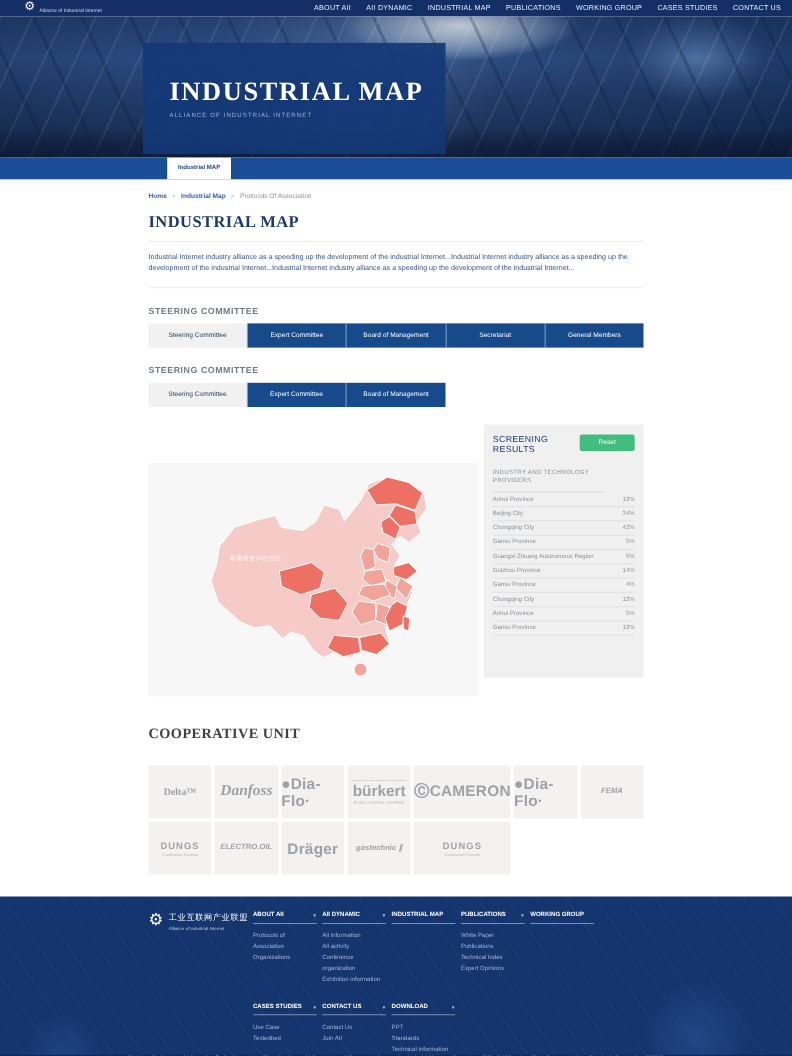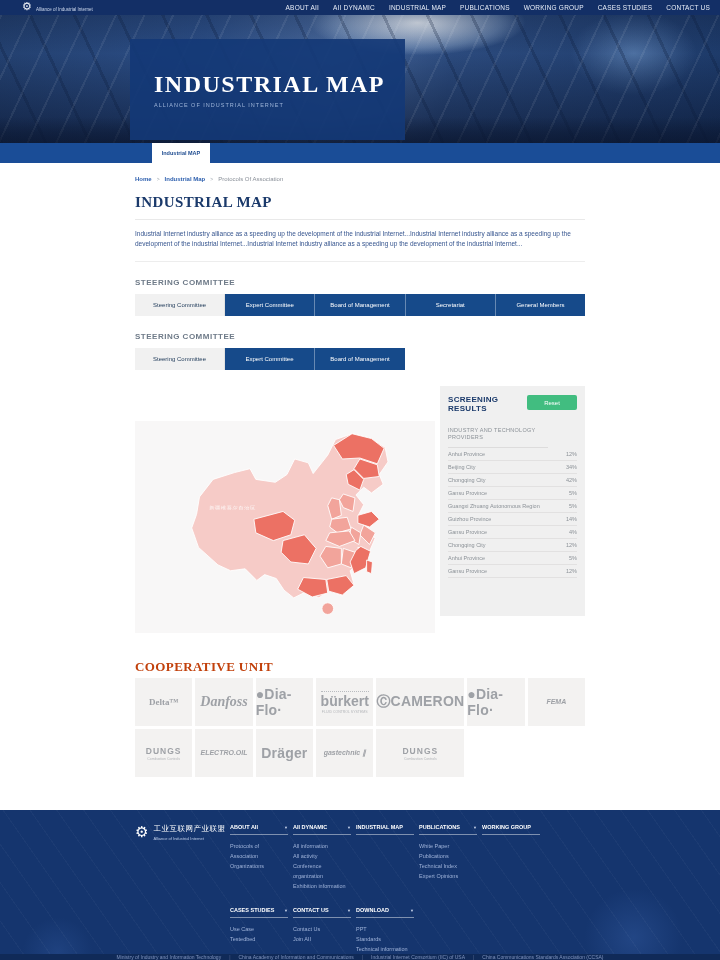--- a/index.html
+++ b/index.html
@@ -70,33 +70,33 @@
     display:flex; align-items:center; justify-content:center; }
   .map-box svg { width:292px; height:206px; }
   .tone-light { fill:var(--map-light,#f6cbc7); }
   .tone-mid { fill:var(--map-mid,#f2a49b); }
   .tone-dark { fill:var(--map-dark,#ec7164); }
   .map-border { stroke:#fff; stroke-width:.9; stroke-linejoin:round; }
   .map-label { font-size:5.5px; fill:rgba(255,255,255,.85); letter-spacing:.5px; }
 
   .panel { width:145px; margin-left:5px; background:#f0f0f0; padding:9px 8px 12px 8px; min-height:230px; }
   .panel-head { display:flex; justify-content:space-between; align-items:flex-start; }
-  .panel-title { width:62px; font-size:8px; font-weight:bold; color:#1b3a6b; line-height:9px; letter-spacing:.3px; }
+  .panel-title { width:62px; font-size:8px; font-weight:normal; color:#1b3a6b; line-height:9px; letter-spacing:.3px; }
   .reset-btn { width:50px; height:15px; background:var(--accent-green,#41bd80); border:none;
     color:#fff; font-size:6px; border-radius:2px; cursor:pointer; font-family:inherit; }
   .panel-sub { margin-top:14px; font-size:5.5px; color:#8b9197; line-height:7px; letter-spacing:.3px;
     width:100px; padding-bottom:6px; border-bottom:1px solid #dddcdc; }
   .prov-row { display:flex; justify-content:space-between; align-items:center;
     height:13px; border-bottom:1px solid #e2e1e1; cursor:pointer; }
   .prov-row span { font-size:5.5px; color:#8b9197; }
 
   
   .coop-title { margin-top:26px; font-family:"Liberation Serif", serif; font-weight:bold;
-    font-size:13px; color:#c2410c; letter-spacing:.4px; }
-  .logo-grid { margin-top:3px; display:grid; grid-template-columns:repeat(7,1fr);
+    font-size:13px; color:#404040; letter-spacing:.4px; }
+  .logo-grid { margin-top:21px; display:grid; grid-template-columns:repeat(7,1fr);
     gap:3px; margin-bottom:20px; }
   .logo-cell { height:48px; background:#f3f2f1; display:flex; flex-direction:column;
     align-items:center; justify-content:center; cursor:pointer; }
   .logo-name { color:#9ea1a6; font-size:14px; }
   .logo-sub { color:#b4b6ba; font-size:3.5px; margin-top:1px; }
   .l-serif .logo-name { font-family:"Liberation Serif", serif; font-weight:bold; font-size:9px; }
   .l-script .logo-name { font-family:"Liberation Serif", serif; font-style:italic; font-weight:bold; }
   .l-strong .logo-name { font-weight:bold; letter-spacing:.2px; }
   .l-caps .logo-name { font-weight:bold; letter-spacing:1px; font-size:8.5px; }
   .l-italic .logo-name { font-style:italic; font-weight:bold; font-size:7px; }

